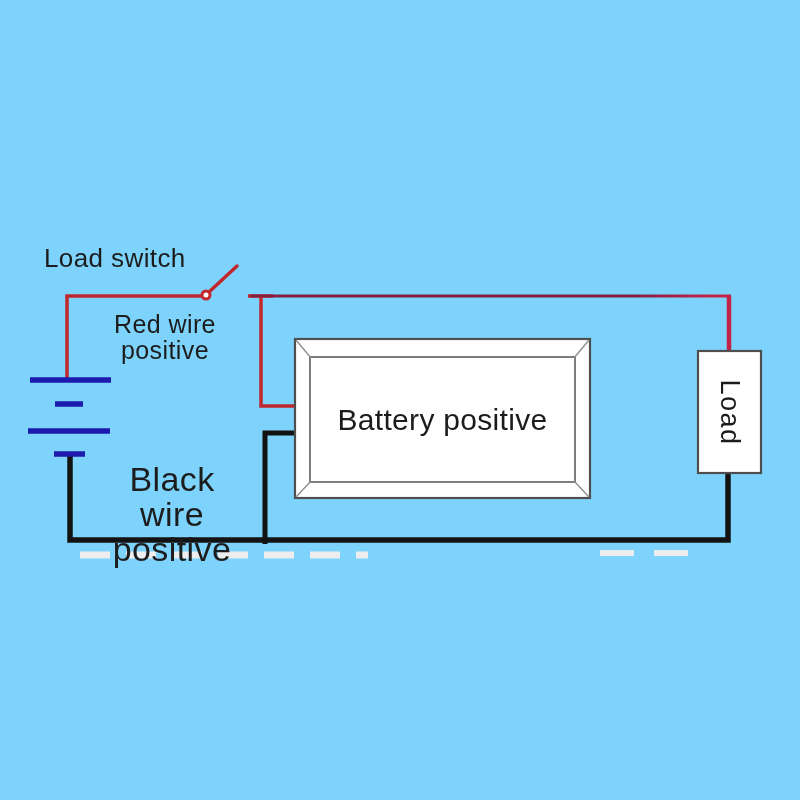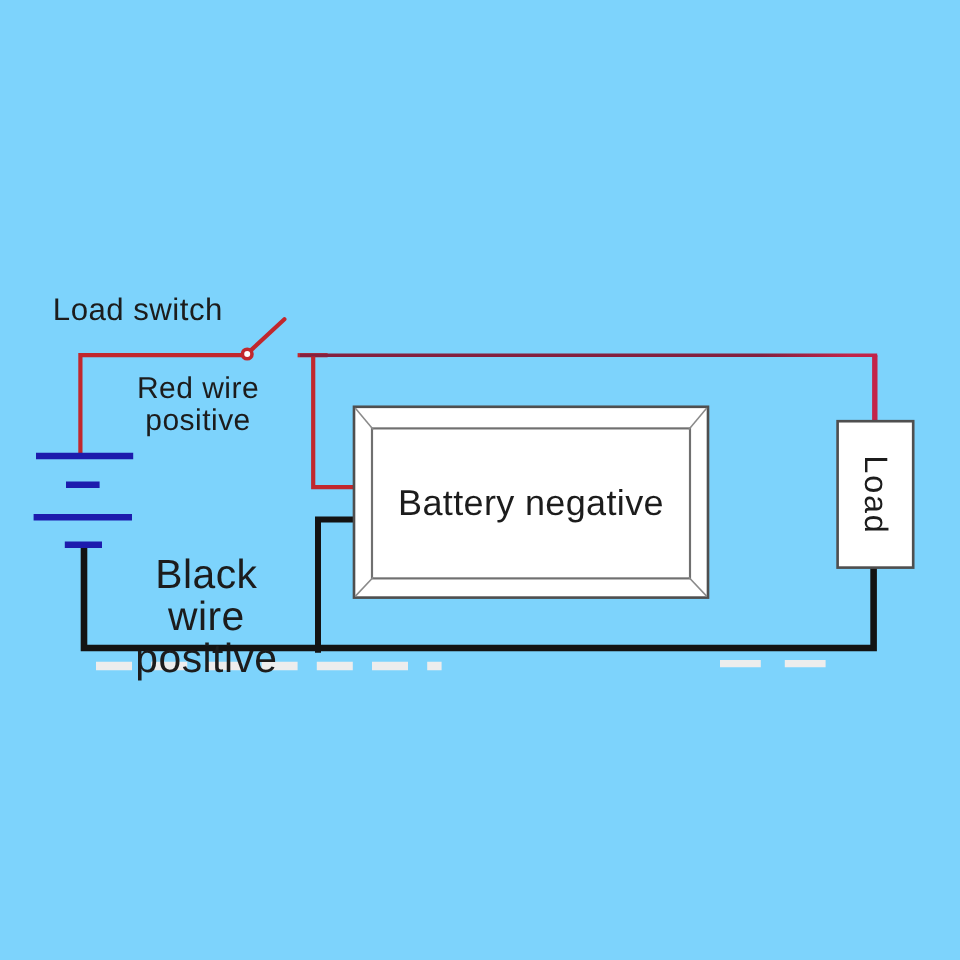--- a/index.html
+++ b/index.html
@@ -90,19 +90,19 @@
   <div class="label lbl-red">
     <div>Red wire</div>
     <div>positive</div>
   </div>
 
   <div class="label lbl-black">
     <div>Black wire</div>
     <div>positive</div>
   </div>
 
-  <div class="label lbl-indicator">Battery negative</div>
+  <div class="label lbl-indicator">Battery positive</div>
 
   <div class="label lbl-load">
     <span>Load</span>
   </div>
 
 </div>
 
 </body></html>

